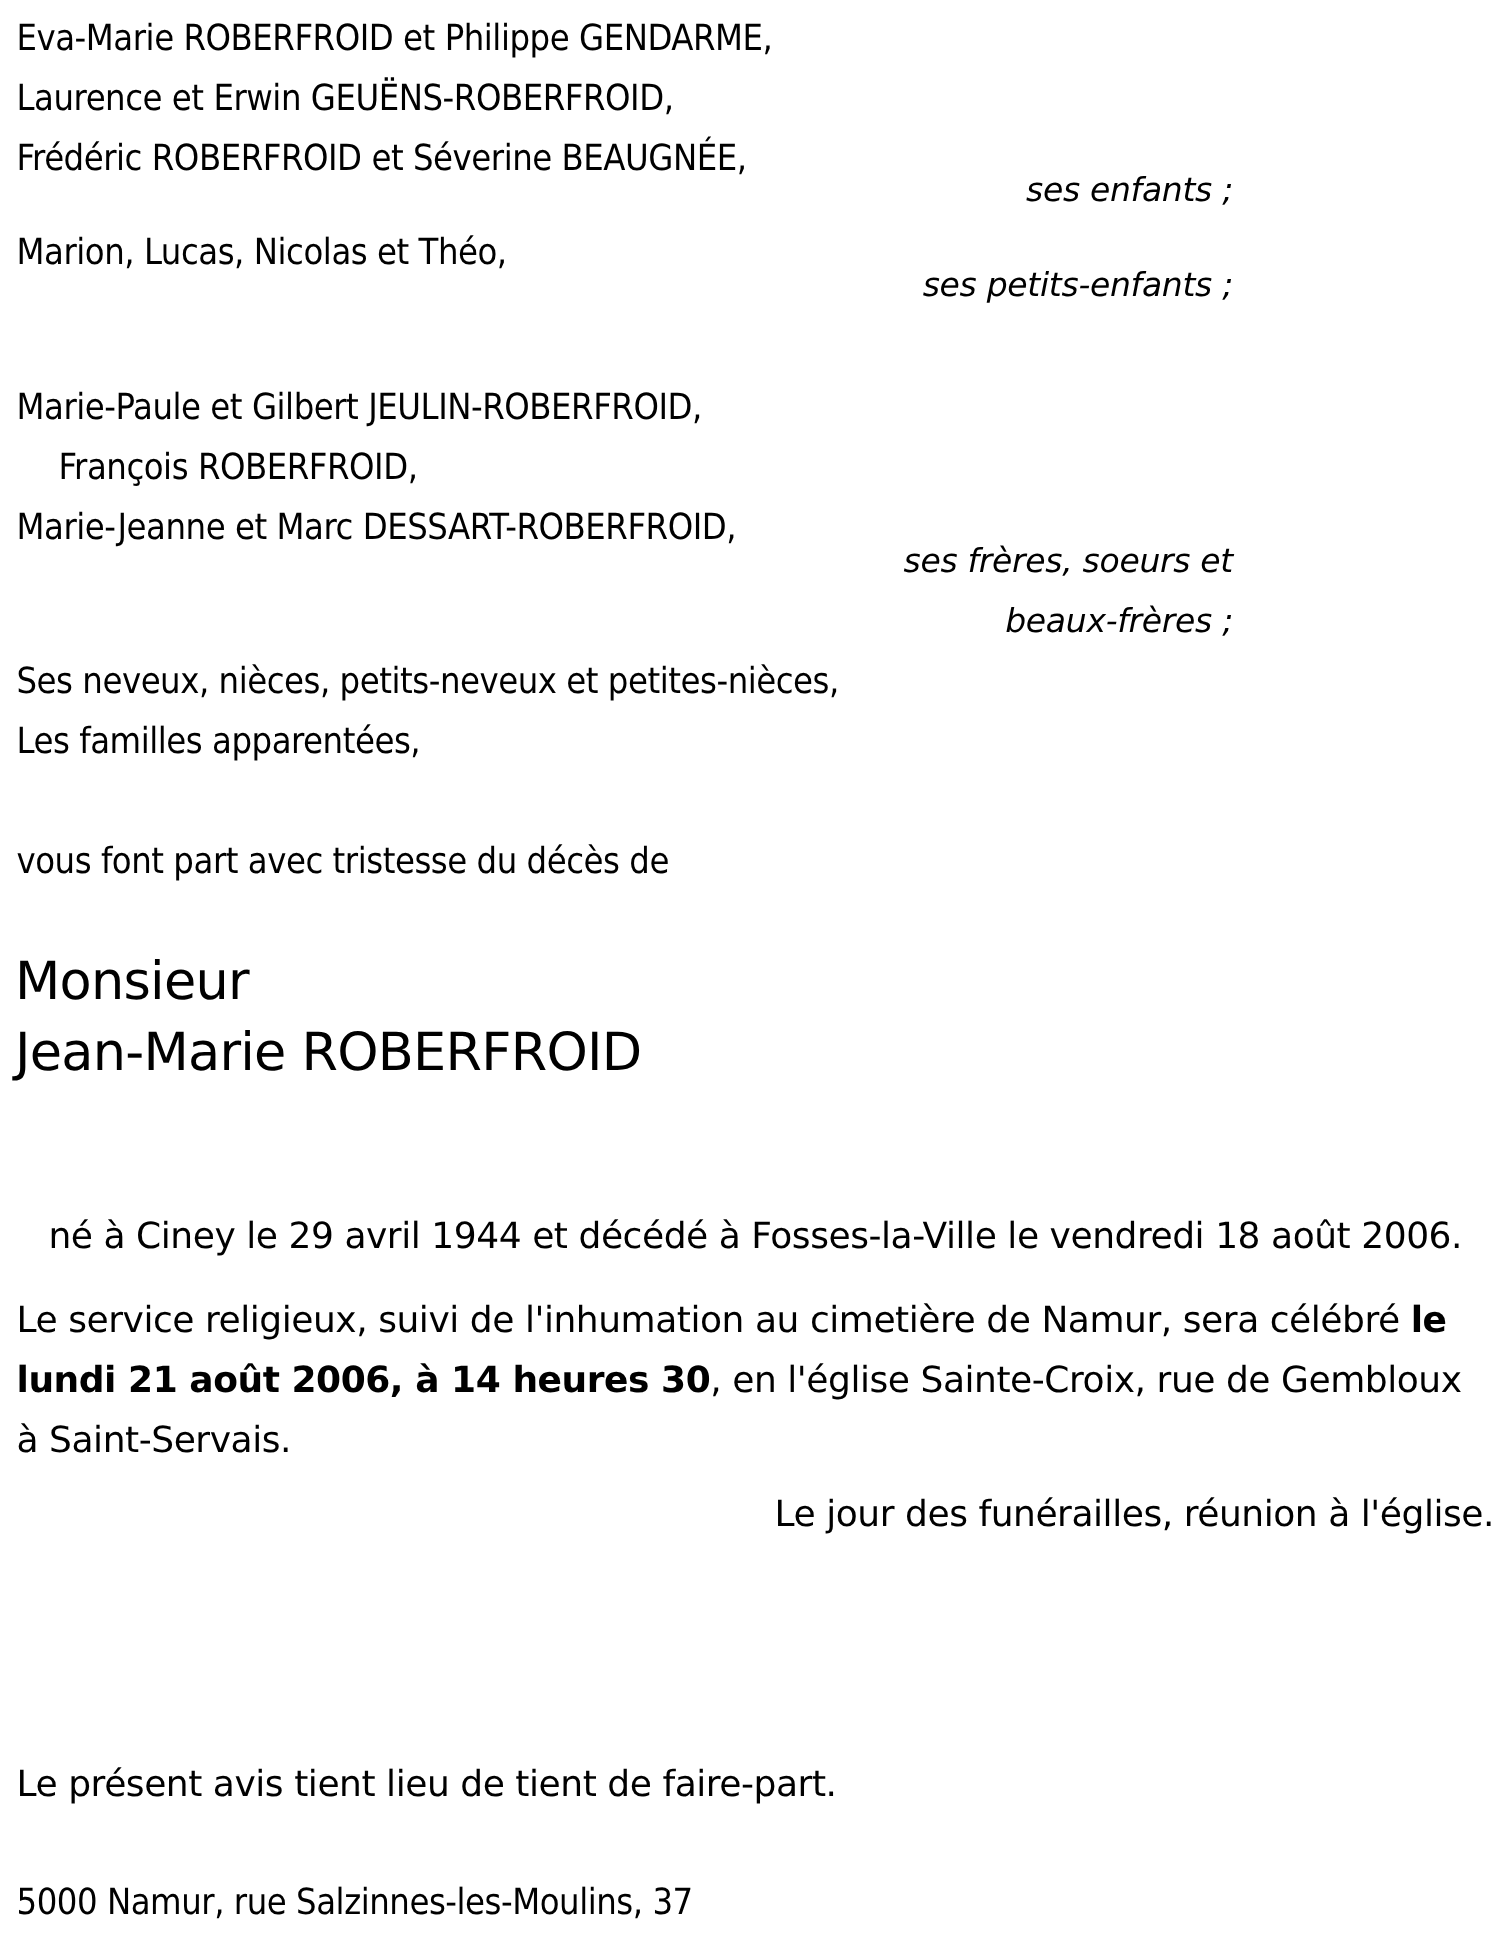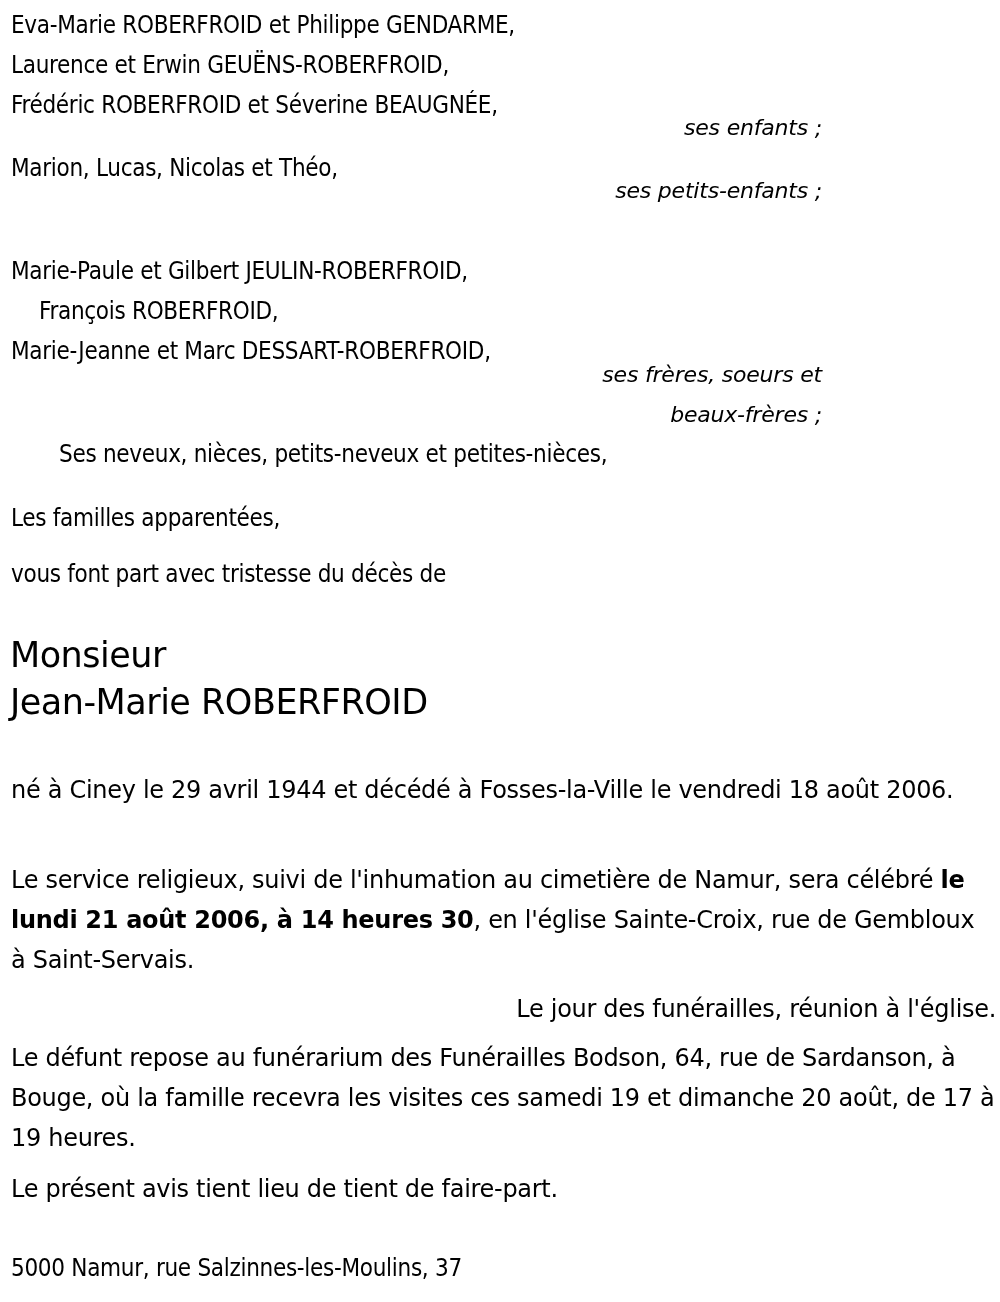--- a/index.html
+++ b/index.html
@@ -69,35 +69,34 @@
 
   <div class="line" style="top:148px;">Marion, Lucas, Nicolas et Théo,</div>
   <div class="rel" style="top:171px;">ses petits-enfants ;</div>
 
   <div class="line" style="top:251px;">Marie-Paule et Gilbert JEULIN-ROBERFROID,</div>
   <div class="line" style="top:291px;margin-left:28px;">François ROBERFROID,</div>
   <div class="line" style="top:331px;">Marie-Jeanne et Marc DESSART-ROBERFROID,</div>
   <div class="rel" style="top:355px;">ses frères, soeurs et</div>
   <div class="rel" style="top:395px;">beaux-frères ;</div>
 
-  <div class="line" style="top:434px;margin-left:48px;">Ses neveux, nièces, petits-neveux et petites-nièces,</div>
-  <div class="line" style="top:474px;margin-top:24px;">Les familles apparentées,</div>
+  <div class="line" style="top:434px;">Ses neveux, nièces, petits-neveux et petites-nièces,</div>
+  <div class="line" style="top:474px;">Les familles apparentées,</div>
 
   <div class="line" style="top:554px;">vous font part avec tristesse du décès de</div>
 
   <div class="title" style="top:633px;">Monsieur</div>
   <div class="title" style="top:680px;">Jean-Marie ROBERFROID</div>
 
-  <div class="para" style="top:770px;">né à Ciney le 29 avril 1944 et décédé à Fosses-la-Ville le vendredi 18 août 2006.</div>
+  <div class="para" style="top:804px;text-align:center;">né à Ciney le 29 avril 1944 et décédé à Fosses-la-Ville le vendredi 18 août 2006.</div>
 
   <div class="para" style="top:860px;">
     <span>Le service religieux, suivi de l'inhumation au cimetière de Namur, sera célébré </span><b>le lundi 21 août 2006, à 14 heures 30</b><span>, en l'église Sainte-Croix, rue de Gembloux à Saint-Servais.</span>
   </div>
 
   <div class="para" style="top:989px;text-align:right;">Le jour des funérailles, réunion à l'église.</div>
 
-  <div class="para" style="top:1038px;">Le défunt repose au funérarium des Funérailles Bodson, 64, rue de Sardanson, à Bouge, où la famille recevra les visites ces samedi 19 et dimanche 20 août, de 17 à 19 heures.</div>
 
   <div class="para" style="top:1169px;">Le présent avis tient lieu de tient de faire-part.</div>
 
   <div class="line" style="top:1248px;">5000 Namur, rue Salzinnes-les-Moulins, 37</div>
 
 </div>
 
 </body></html>

